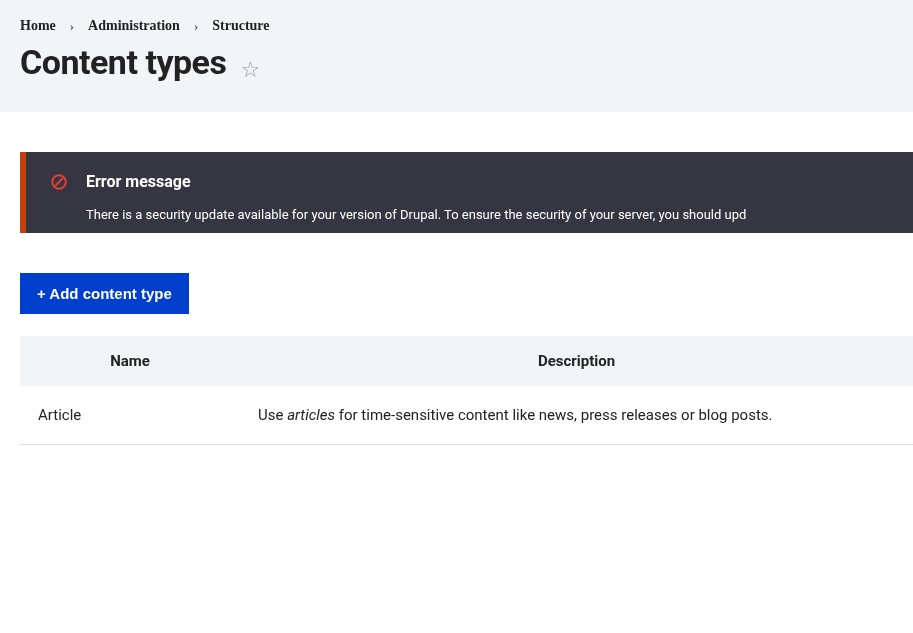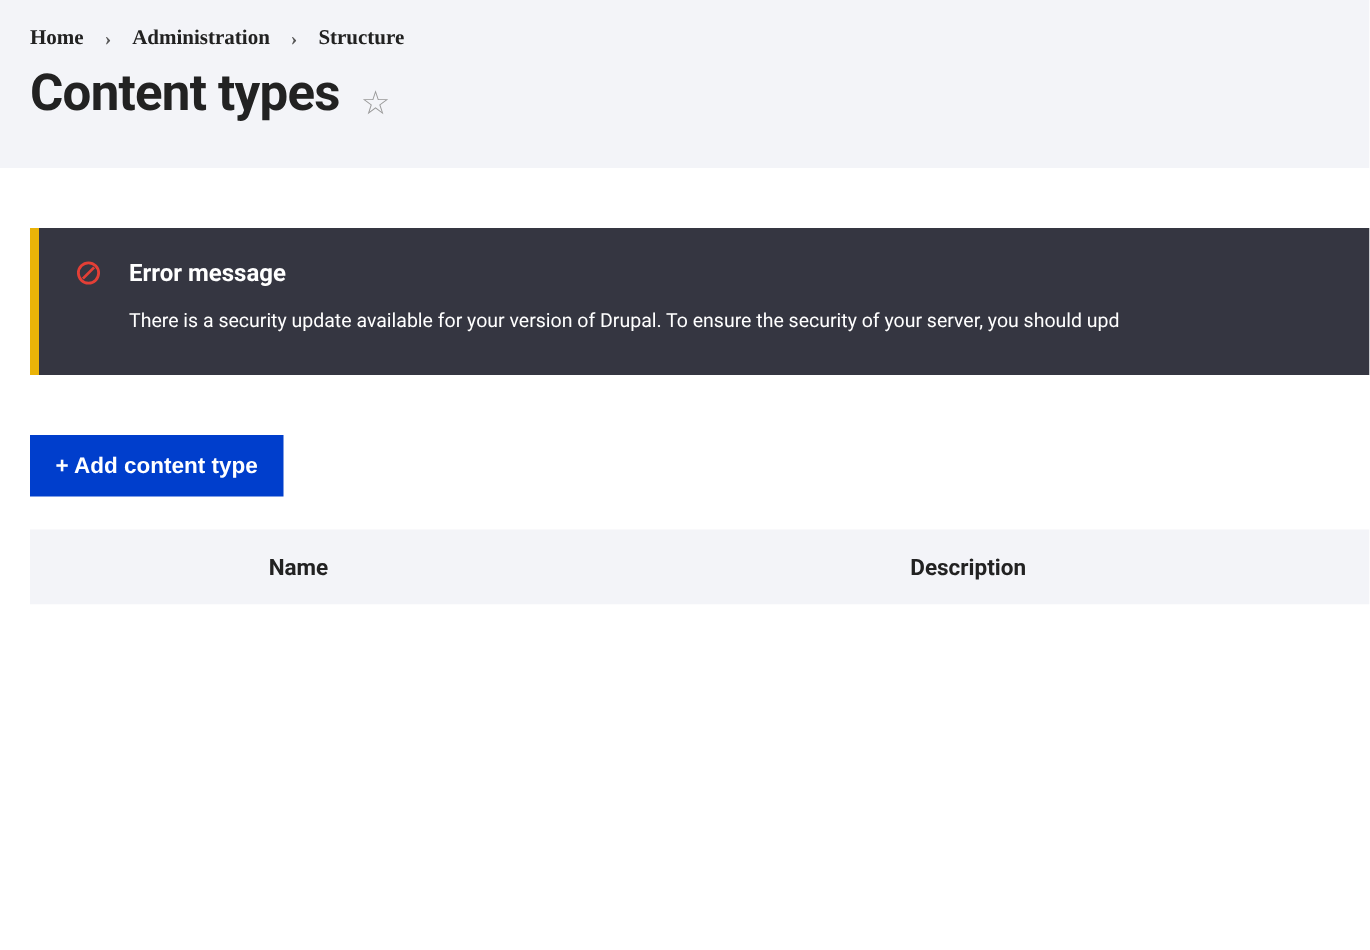--- a/index.html
+++ b/index.html
@@ -46,23 +46,23 @@
     font-size: 22px;
     cursor: pointer;
     user-select: none;
   }
   .content-region {
     padding: 0 0 0 20px;
   }
   .error-box {
     margin-top: 40px;
     background: #353641;
-    border-left: 6px solid #eab308;
+    border-left: 6px solid #c2410c;
     color: #fff;
-    padding: 20px 24px 28px 24px;
+    padding: 20px 24px 11px 24px;
     overflow: hidden;
   }
   .error-header {
     display: flex;
     align-items: center;
     gap: 18px;
     margin-bottom: 16px;
   }
   .error-icon {
     width: 18px;
@@ -148,16 +148,22 @@
   <button class="add-btn">+ Add content type</button>
 
   <table class="types-table">
     <thead>
       <tr>
         <th>Name</th>
         <th>Description</th>
       </tr>
     </thead>
     <tbody>
+      <tr>
+        <td class="name-cell">Article</td>
+        <td>
+          <span>Use </span><span class="desc-em">articles</span><span> for time-sensitive content like news, press releases or blog posts.</span>
+        </td>
+      </tr>
     </tbody>
   </table>
 
 </div>
 
 </body></html>

